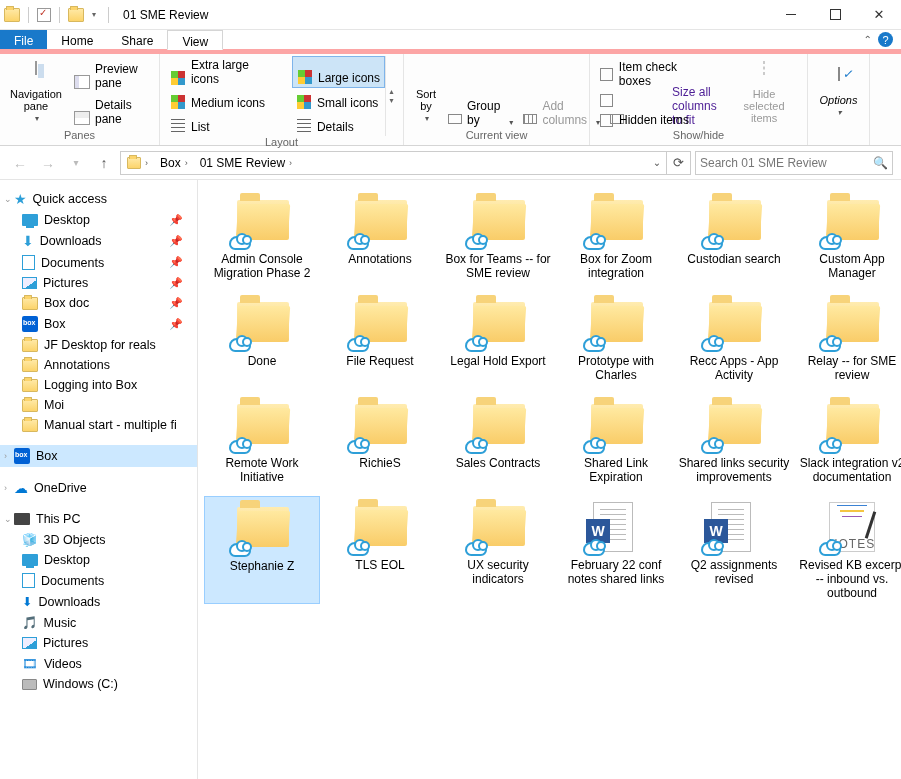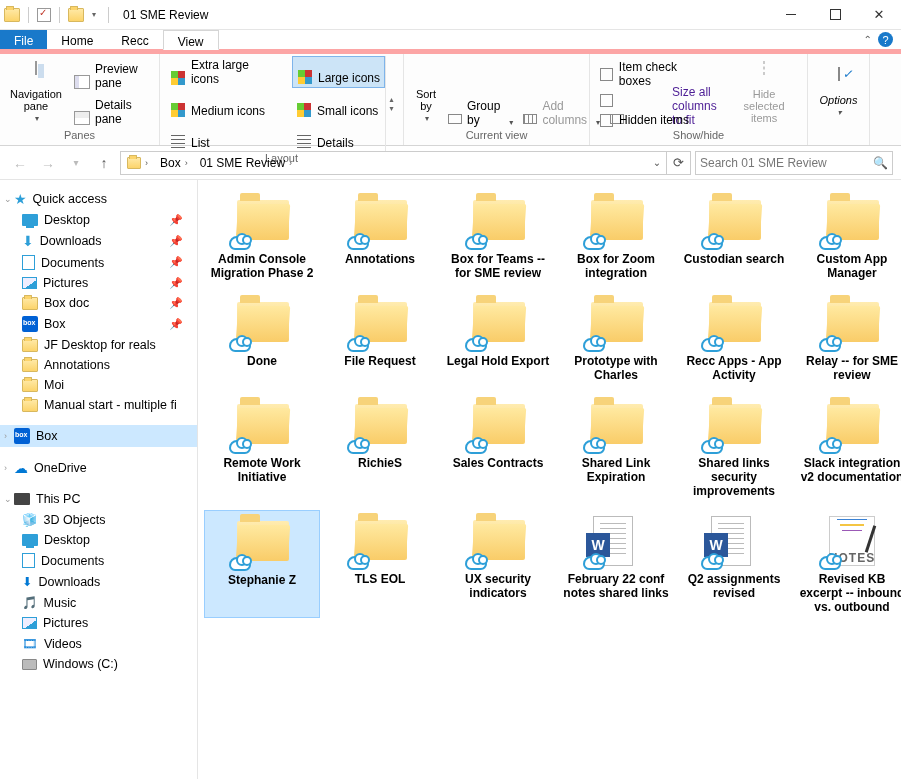--- a/index.html
+++ b/index.html
@@ -34,21 +34,21 @@
 .ribbon { height:92px; display:flex; border-bottom:1px solid #d5d5d5; background:#fdfdfd;}
 .rgroup { border-right:1px solid #e5e5e5; display:flex; flex-direction:column; justify-content:space-between; padding:2px 6px;}
 .rgroup .lbl { text-align:center; font-size:11px; color:#666; padding-bottom:2px;}
 .rbtn { display:flex; align-items:flex-end; gap:5px; padding:2px 4px; font-size:12px; cursor:default;}
 .rbtn.sel { background:#cce4f7; border:1px solid #7eb4ea;}
 .rbtn .ico { width:16px;height:16px; display:inline-flex;align-items:center;justify-content:center;}
 .bigbtn { display:flex; flex-direction:column; align-items:center; justify-content:center; padding:2px 4px; font-size:11px; gap:2px; text-align:center; cursor:default;}
 .bigbtn .ico { width:24px;height:24px;}
 .checkbox-row { display:flex; align-items:center; gap:6px; font-size:12px; padding:2px 4px;}
 .checkbox-row .box { width:13px;height:13px;border:1px solid #888;}
-.grid-layout { display:grid; grid-template-columns:auto auto; gap:12px 8px;}
+.grid-layout { display:grid; grid-template-columns:auto auto; gap:4px 8px;}
 .dropdown-arrow { position:relative; width:12px; display:flex;flex-direction:column;justify-content:center;align-items:center; border-left:1px solid #e5e5e5; padding:2px;}
 .dropdown-arrow::before{content:"▴";font-size:8px;color:#666;}
 .dropdown-arrow::after{content:"▾";font-size:8px;color:#666;}
 
 
 .ico-nav { width:20px;height:20px;border:1px solid #999; position:relative;}
 .ico-nav::after{content:"";position:absolute;left:2px;top:2px;width:6px;height:14px;background:#cde;}
 .ico-preview{width:18px;height:14px;border:1px solid #999;background:linear-gradient(90deg,#dde 30%,#fff 30%);}
 .ico-details{width:18px;height:14px;border:1px solid #999;background:linear-gradient(#eee 50%,#fff 50%);}
 .ico-iconsgrid{width:14px;height:14px;background:conic-gradient(#c33 25%,#39c 0 50%,#fc3 0 75%,#6c3 0);}
@@ -92,21 +92,21 @@
 .ico-fold{width:16px;height:13px;background:linear-gradient(#ffe9a6,#fcd46b);border:1px solid #d8b85e;border-radius:1px;position:relative;}
 .ico-fold::before{content:"";position:absolute;top:-3px;left:1px;width:6px;height:3px;background:#fcd46b;border:1px solid #d8b85e;border-bottom:none;border-radius:1px 1px 0 0;}
 .ico-box{width:16px;height:16px;background:#0061D5;border-radius:2px;position:relative;}
 .ico-box::after{content:"box";position:absolute;color:#fff;font-size:7px;font-weight:bold;left:1px;top:3px;}
 .ico-od{color:#0078d4;font-size:14px;}
 .ico-pc{width:16px;height:12px;background:#444;border-radius:1px;}
 .ico-drv{width:15px;height:11px;background:#bbb;border-radius:1px;border:1px solid #888;}
 
 
 .content { flex:1; padding:10px 4px; overflow:auto;}
-.filegrid { display:grid; grid-template-columns:repeat(6, 116px); gap:8px 2px; justify-content:start; padding-left:2px;font-weight:bold;}
+.filegrid { display:grid; grid-template-columns:repeat(6, 116px); gap:8px 2px; justify-content:start; padding-left:2px;}
 .fitem { width:116px; display:flex; flex-direction:column; align-items:center; text-align:center; padding:4px 2px; font-size:12px; line-height:14px; cursor:default;}
 .fitem.sel{background:#cce8ff;border:1px solid #99ceff;}
 .ficon { width:70px; height:54px; position:relative; margin-bottom:4px;}
 .folder-lg { position:absolute; left:10px; top:6px; width:52px; height:40px; background:linear-gradient(#ffecb0,#f9ce6b); border-radius:2px;}
 .folder-lg::before{content:"";position:absolute;top:-7px;left:3px;width:20px;height:8px;background:#f7d37a;border-radius:2px 2px 0 0;}
 .folder-lg::after{content:"";position:absolute;left:0;top:4px;width:52px;height:36px;background:linear-gradient(#ffe9a0,#f9cc68);border-radius:2px;transform:skewX(-4deg);}
 .cloud-badge{position:absolute;left:2px;bottom:-2px;width:22px;height:14px;border:2px solid #2e9fd8;border-radius:9px 9px 7px 7px;background:#fff;}
 .cloud-badge::before{content:"";position:absolute;top:-5px;left:5px;width:8px;height:8px;border:2px solid #2e9fd8;border-radius:50%;background:#fff;}
 .cloud-badge::after{content:"";position:absolute;top:-3px;left:11px;width:6px;height:6px;border:2px solid #2e9fd8;border-radius:50%;background:#fff;}
 .word-lg{position:absolute;left:12px;top:2px;width:40px;height:50px;background:#fff;border:1px solid #bbb;}
@@ -136,21 +136,21 @@
   <div class="tb-winbtns">
     <div class="tb-winbtn tb-min"></div>
     <div class="tb-winbtn tb-max"></div>
     <div class="tb-winbtn tb-close"></div>
   </div>
 </div>
 
 <div class="menutabs">
   <div class="menutab file">File</div>
   <div class="menutab">Home</div>
-  <div class="menutab">Recc</div>
+  <div class="menutab">Share</div>
   <div class="menutab active">View</div>
   <div class="helpside">
     <span class="chev-up">⌃</span>
     <span class="help-circle">?</span>
   </div>
 </div>
 
 <div class="ribbon">
 
   <div class="rgroup" style="width:160px;">
@@ -361,20 +361,24 @@
         <div class="sb-item">
           <span class="ico-fold"></span>
           <span>JF Desktop for reals</span>
         </div>
         <div class="sb-item">
           <span class="ico-fold"></span>
           <span>Annotations</span>
         </div>
         <div class="sb-item">
           <span class="ico-fold"></span>
+          <span>Logging into Box</span>
+        </div>
+        <div class="sb-item">
+          <span class="ico-fold"></span>
           <span>Moi</span>
         </div>
         <div class="sb-item">
           <span class="ico-fold"></span>
           <span>Manual start - multiple fi</span>
         </div>
       </div>
     <div class="sb-sp"></div>
     <div class="sb-item top selected">
         <span class="sb-caret">›</span>

